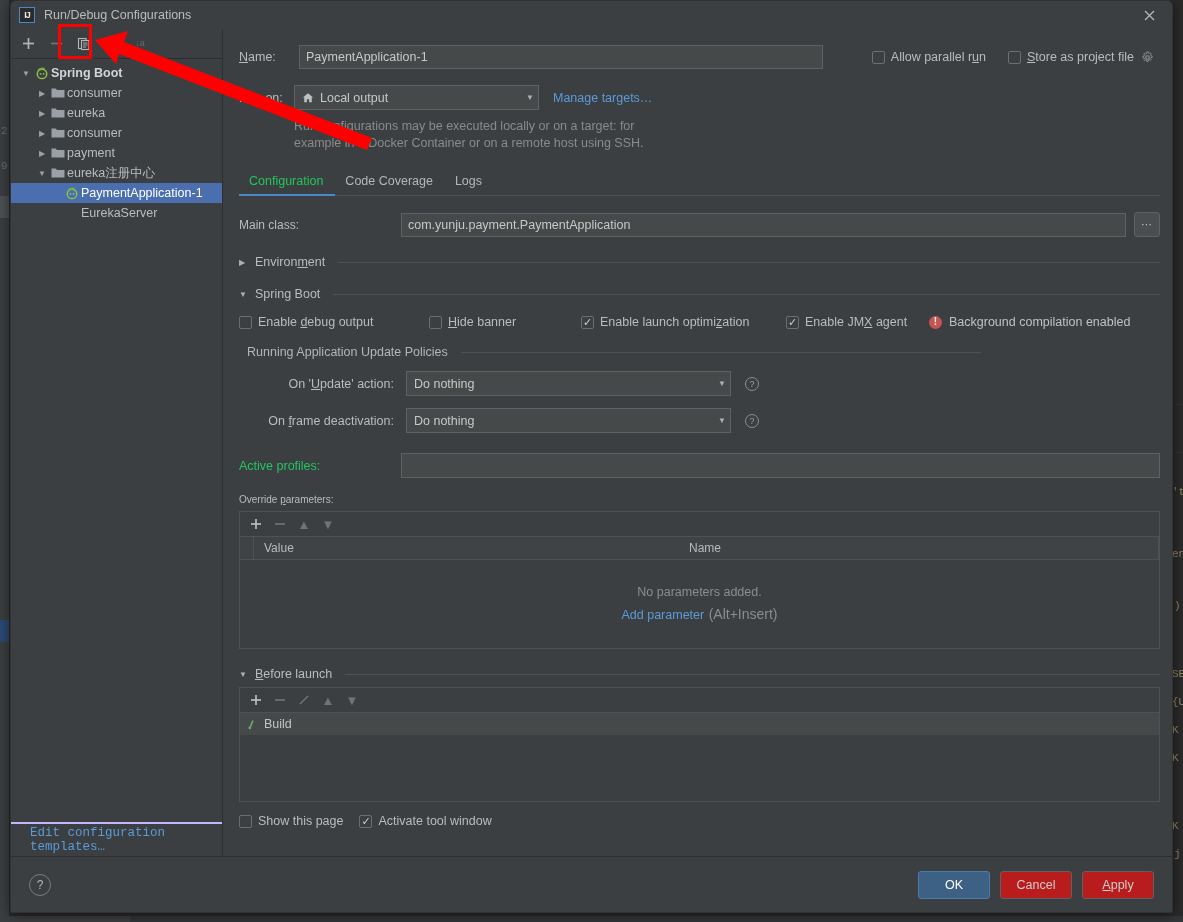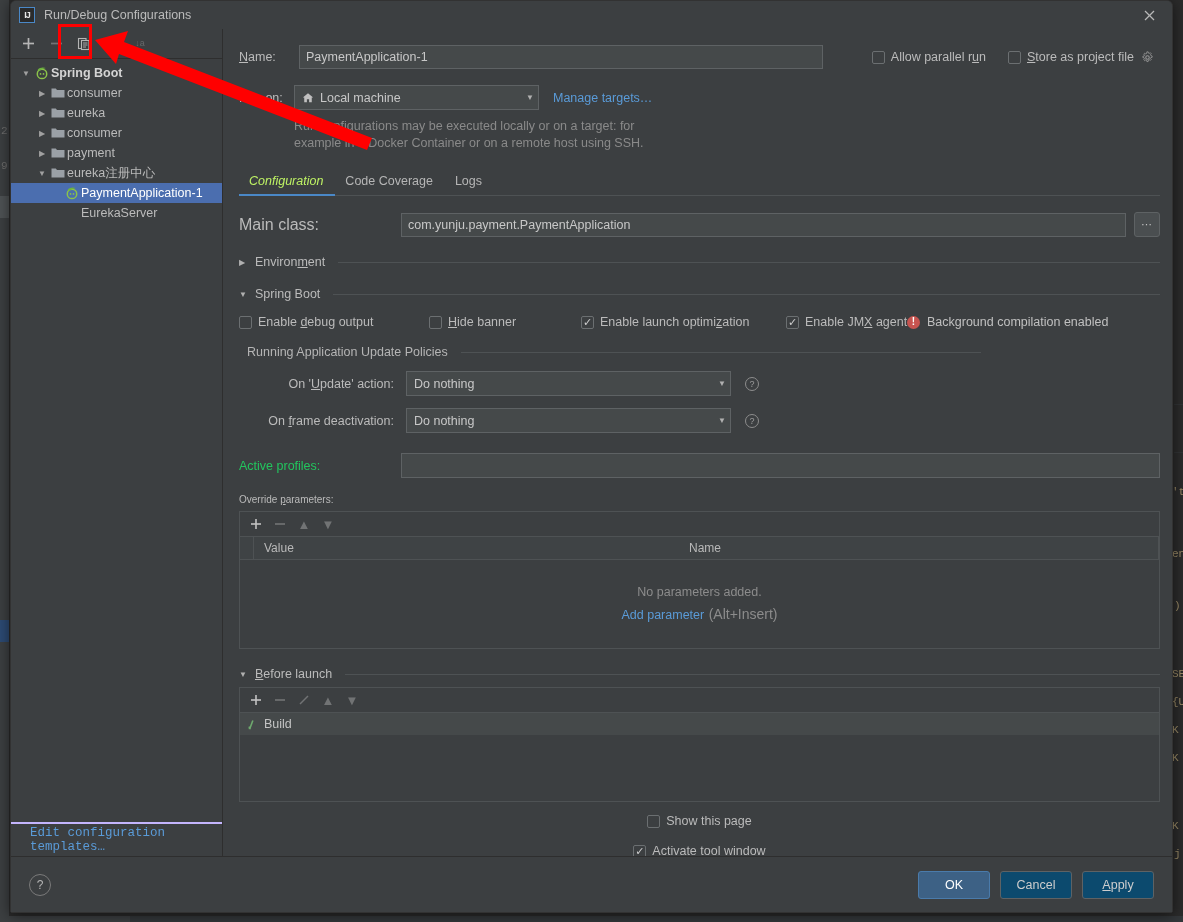--- a/index.html
+++ b/index.html
@@ -173,27 +173,27 @@
     margin-left:55px; margin-top:8px;
     color:#8a8a8a; font-size:12.5px; line-height:17px;
   }
 
   
   .tabs { margin-top:16px; display:flex; align-items:flex-end; height:28px; border-bottom:1px solid #4e5254;}
   .tab {
     padding: 0 12px 7px 10px; color:#b6b6b6; font-size:12.5px; cursor:pointer;
     position:relative;
   }
-  .tab.active { color:#bef264;font-style:italic; }
+  .tab.active { color:#22c55e; }
   .tab.active::after {
     content:""; position:absolute; left:0; right:0; bottom:-1px; height:2px; background:#4a88c7;
   }
 
   .mainclass-row { margin-top:16px; display:flex; align-items:center;}
-  .mainclass-label { width:162px; color:#bbbbbb; font-size:16px;}
+  .mainclass-label { width:162px; color:#bbbbbb; font-size:12px;}
   .mainclass-field { flex:1 1 auto; min-width:0; }
   .browse-btn {
     width:26px; height:25px; margin-left:8px; flex:0 0 26px;
     background:#4a4e50; border:1px solid #5e6264; border-radius:3px;
     display:flex;align-items:center;justify-content:center;cursor:pointer;
     color:#c2c2c2; font-size:11px; letter-spacing:1px; line-height:1;
   }
 
   
   .group {
@@ -266,40 +266,40 @@
     margin-top:6px; border:1px solid #4e5254; height:115px; display:flex; flex-direction:column;
   }
   .bl-toolbar{height:25px;flex:0 0 25px;display:flex;align-items:center;gap:4px;padding-left:6px;border-bottom:1px solid #4e5254;}
   .bl-list{flex:1 1 auto;}
   .bl-item{
     height:22px;display:flex;align-items:center;gap:6px;padding-left:6px;
     background:#45494a;color:#c4c4c4;font-size:12.5px;cursor:pointer;
   }
   .wrench { color:#6ea96e; font-size:13px; display:inline-flex; transform:rotate(-20deg);}
 
-  .bottom-checks { margin-top:12px; display:flex; align-items:center; gap:16px;flex-direction:column; }
+  .bottom-checks { margin-top:12px; display:flex; align-items:center; gap:16px; }
 
   
   .footer {
     height:56px; flex:0 0 56px;
     border-top:1px solid #2e2e2e;
     display:flex; align-items:center;
     padding: 0 18px 0 18px;
     background:#3c3f41;
   }
   .help-btn {
     width:22px;height:22px;border-radius:50%;
     border:1px solid #7a7a7a;color:#b5b5b5;font-size:12px;
     display:flex;align-items:center;justify-content:center;cursor:pointer;
   }
   .footer-btns { margin-left:auto; display:flex; gap:10px; }
   .btn {
     min-width:72px; height:28px; padding:0 14px;
     border:1px solid #5e6264; border-radius:3px;
-    background:#0c4a6e; color:#cdcdcd; font-size:12.5px;
+    background:#b91c1c; color:#cdcdcd; font-size:12.5px;
     display:flex;align-items:center;justify-content:center;cursor:pointer;
     font-family:"Liberation Sans", sans-serif;
   }
   .btn.primary { background:#3d6185; border-color:#4a7bab; color:#ffffff; }
 
   
   .anno-box {
     position:absolute; left:58px; top:24px; width:34px; height:35px;
     border:3px solid #ff0000; pointer-events:none; z-index:50;
   }
@@ -490,21 +490,21 @@
         </div>
 
         <div class="runon-row">
           <div class="runon-label">Run on:</div>
           <div class="combo runon-combo">
             <span class="home-ico">
               <svg width="12" height="12" viewBox="0 0 14 14" fill="currentColor">
                   <path d="M7 1.4 1 6.3h1.6V12h3.1V8.5h2.6V12h3.1V6.3H13z"></path>
                 </svg>
             </span>
-            <span>Local machine</span>
+            <span>Local output</span>
             <span class="caret">▼</span>
           </div>
           <a class="manage-link">Manage targets…</a>
         </div>
 
         <div class="hint">
           <div>Run configurations may be executed locally or on a target: for</div>
           <div>example in a Docker Container or on a remote host using SSH.</div>
         </div>
 
@@ -540,21 +540,21 @@
             <span>Enable <u class="mn">d</u>ebug output</span>
           </div>
           <div class="chk" style="width:152px;">
             <span class="box"></span>
             <span><u class="mn">H</u>ide banner</span>
           </div>
           <div class="chk" style="width:205px;">
             <span class="box checked"></span>
             <span>Enable launch optimi<u class="mn">z</u>ation</span>
           </div>
-          <div class="chk" style="width:121px;">
+          <div class="chk" style="width:143px;">
             <span class="box checked"></span>
             <span>Enable JM<u class="mn">X</u> agent</span>
           </div>
           <div class="chk" style="gap:7px;">
             <span class="warn-ico">!</span>
             <span class="warn-text">Background compilation enabled</span>
           </div>
         </div>
 
         <div class="subgroup">

